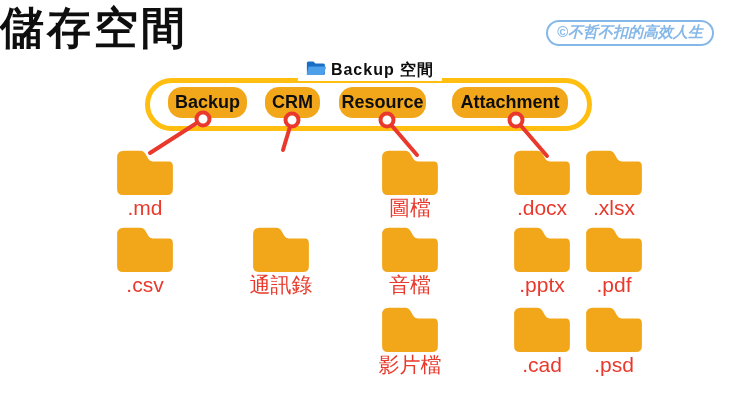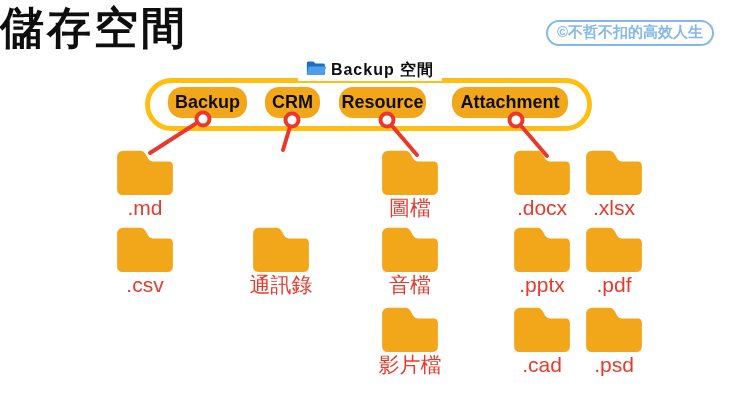--- a/index.html
+++ b/index.html
@@ -9,21 +9,21 @@
   }
   .title{
     position:absolute;top:0;left:0;width:100%;text-align:left;
     font-size:44px;font-weight:900;letter-spacing:3px;
     color:var(--color-ink,#0e0e0e);line-height:56px;
   }
   .watermark{
     position:absolute;top:20px;right:26px;
     border:2.5px solid var(--color-blue,#85b8e8);border-radius:16px;
     color:var(--color-blue,#85b8e8);font-size:15px;font-weight:bold;
-    padding:1px 9px 2px 9px;background:#fff;white-space:nowrap;
+    padding:1px 9px 2px 9px;background:#fff;white-space:nowrap;font-style:italic;
   }
   .space-box{
     position:absolute;left:145px;top:78px;width:447px;height:53px;
     border:5px solid var(--color-border-yellow,#ffbe10);border-radius:28px;
     box-sizing:border-box;background:#fff;
   }
   .space-header{
     position:absolute;top:59px;left:50%;transform:translateX(-50%);
     display:flex;align-items:center;gap:5px;background:#fff;padding:0 8px;
     z-index:3;height:22px;

